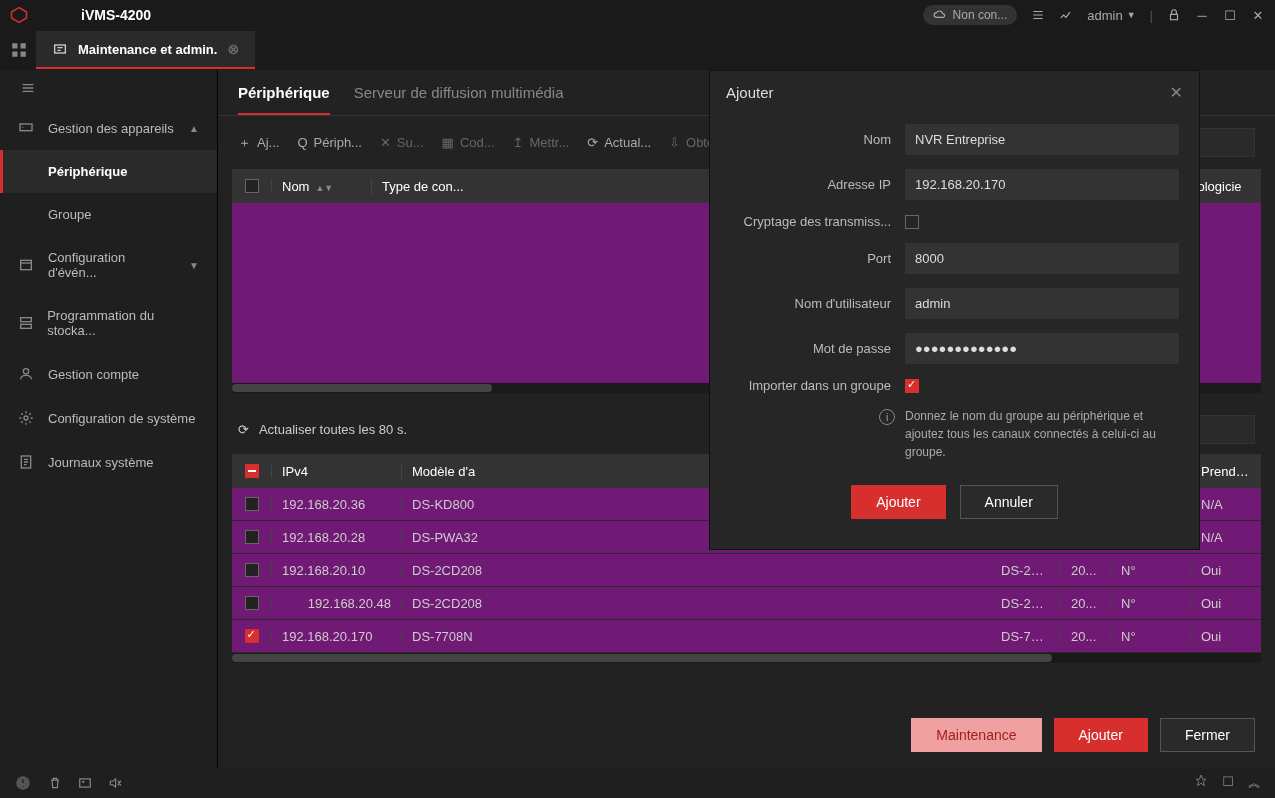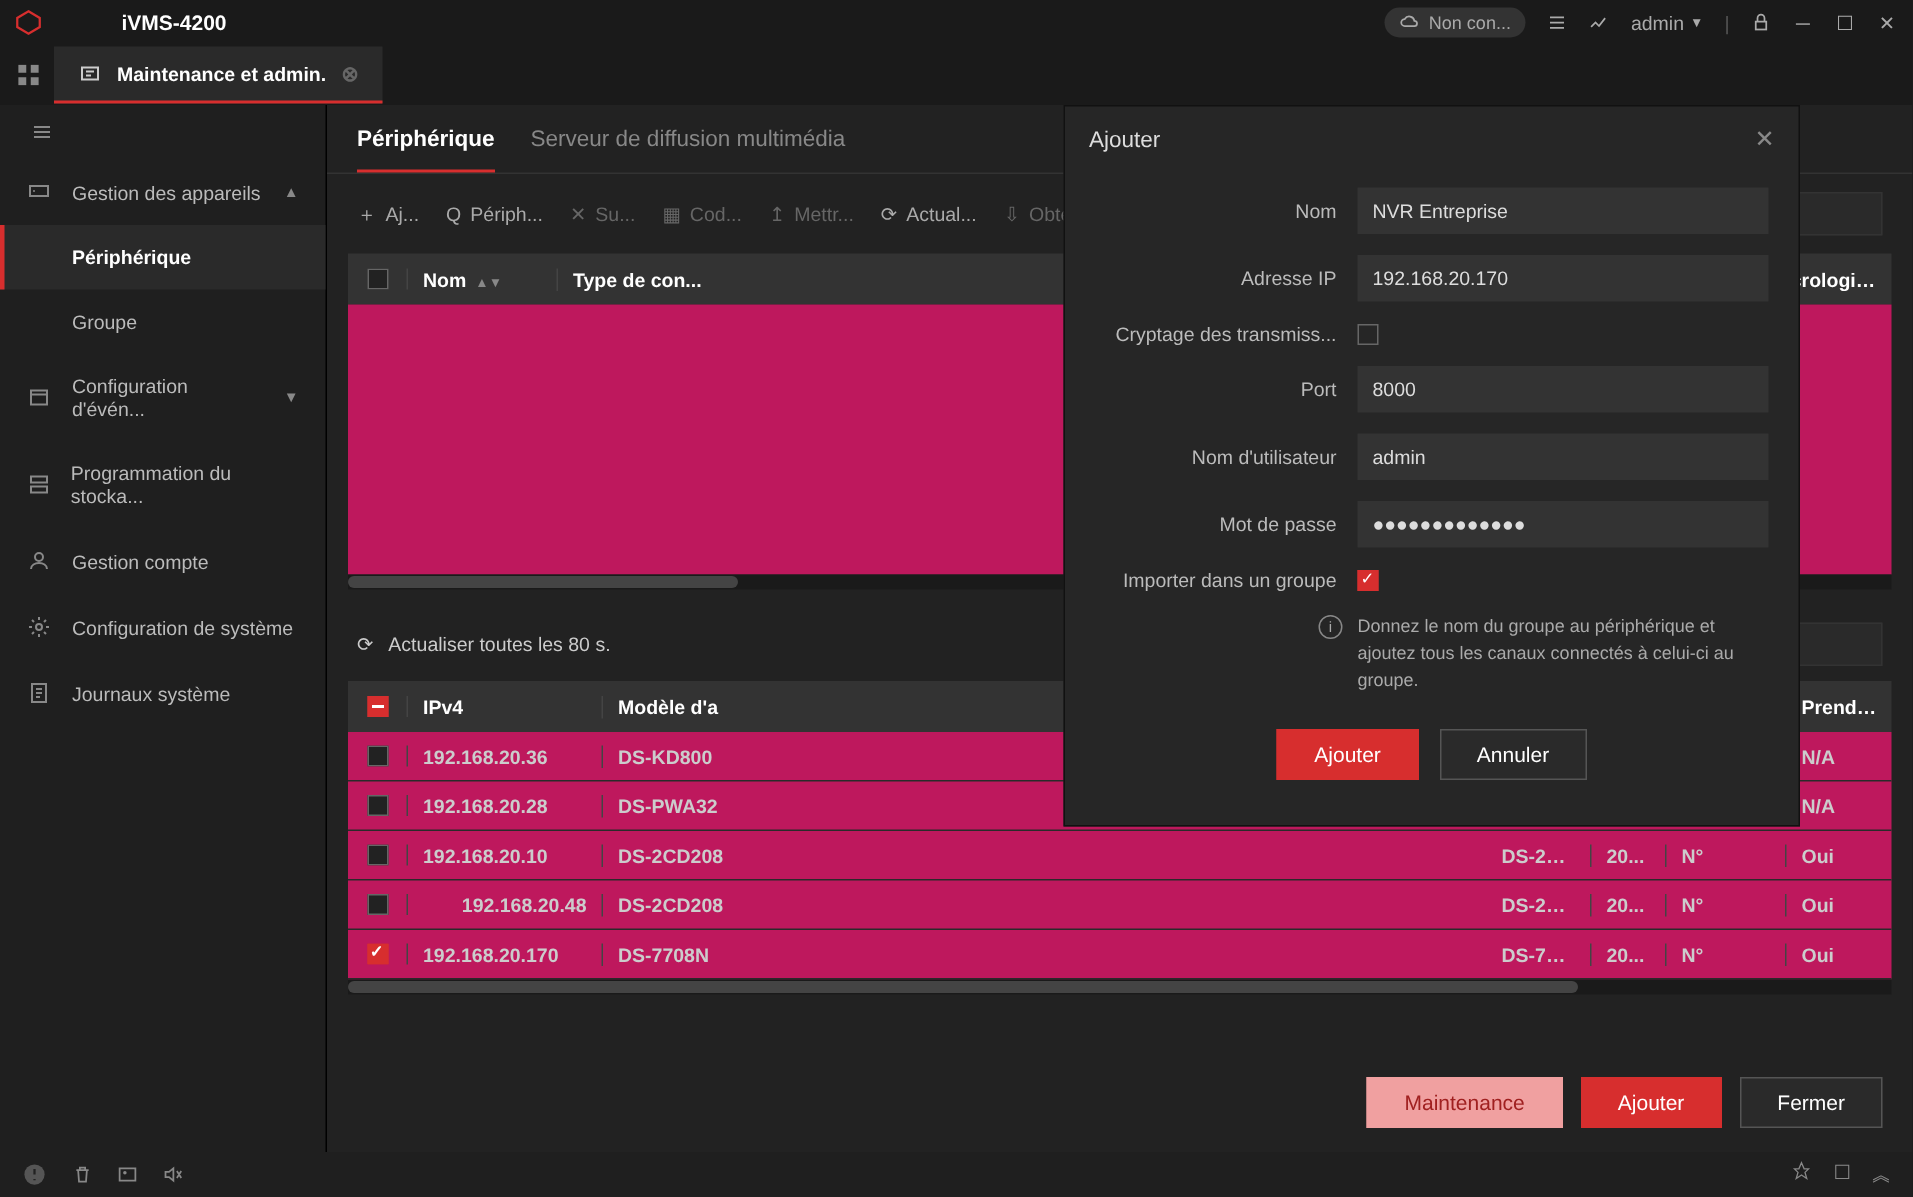--- a/index.html
+++ b/index.html
@@ -25,24 +25,24 @@
 .main { flex: 1; background: #222; display: flex; flex-direction: column; position: relative; }
 .subtabs { display: flex; gap: 24px; padding: 14px 20px 0; border-bottom: 1px solid #333; }
 .subtab { padding-bottom: 12px; color: #888; font-size: 15px; cursor: pointer; }
 .subtab.active { color: #fff; font-weight: 600; border-bottom: 2px solid #d72e2e; }
 .toolbar { display: flex; align-items: center; gap: 18px; padding: 12px 20px; color: #aaa; font-size: 13px; }
 .toolbar .tool { display: flex; align-items: center; gap: 6px; cursor: pointer; }
 .toolbar .total { margin-left: auto; color: #888; }
 .filter-input { background: #2a2a2a; border: 1px solid #333; color: #ccc; padding: 6px 10px; width: 220px; font-size: 13px; }
 .table-wrap { margin: 0 14px; }
 .thead { background: #333; display: flex; align-items: center; height: 34px; color: #fff; font-size: 13px; }
-.th, .td { padding: 0 10px; overflow: hidden; text-overflow: ellipsis; white-space: nowrap; border-right: 1px solid #444; font-weight: bold; }
+.th, .td { padding: 0 10px; overflow: hidden; text-overflow: ellipsis; white-space: nowrap; border-right: 1px solid #444; }
 .th-check { width: 40px; display: flex; justify-content: center; }
 .th .sort { font-size: 9px; color: #888; margin-left: 6px; }
-.tbody { background: #be185d; min-height: 180px; }
+.tbody { background: #701a75; min-height: 180px; }
 .trow { display: flex; align-items: center; height: 33px; border-bottom: 1px solid #2a2a2a; color: #ccc; }
 .scroll-x { height: 10px; background: #1a1a1a; margin: 0 14px; position: relative; }
 .scroll-thumb { position: absolute; height: 8px; top: 1px; background: #444; border-radius: 4px; }
 .section2 { margin-top: 12px; }
 .refresh-row { display: flex; align-items: center; padding: 10px 20px; gap: 10px; color: #ccc; }
 .refresh-row .total2 { margin-left: auto; color: #888; }
 .lower-table .thead { background: #333; }
 .cb { width: 14px; height: 14px; border: 1px solid #666; display: inline-block; background: #222; }
 .cb.checked { background: #d72e2e; border-color: #d72e2e; position: relative; }
 .cb.checked::after { content: "✓"; color: #fff; font-size: 11px; position: absolute; top: -2px; left: 1px; }

